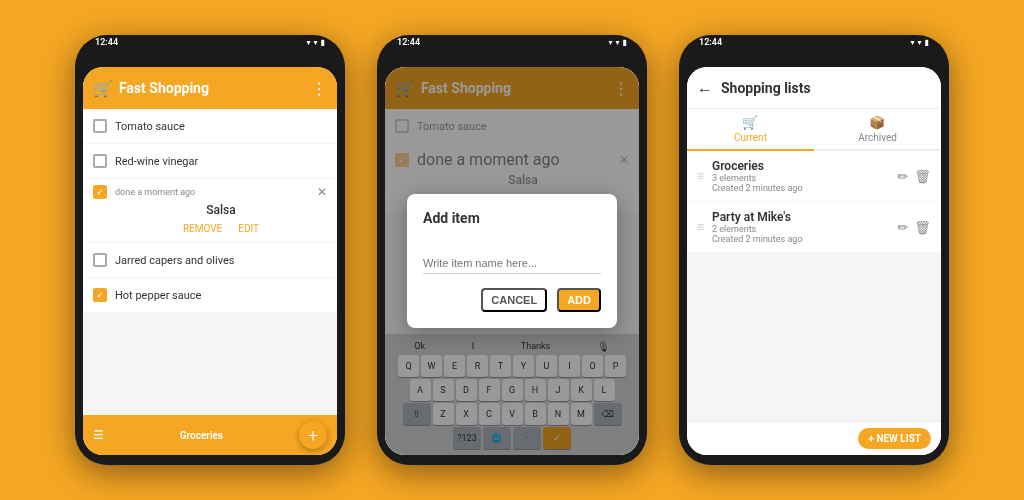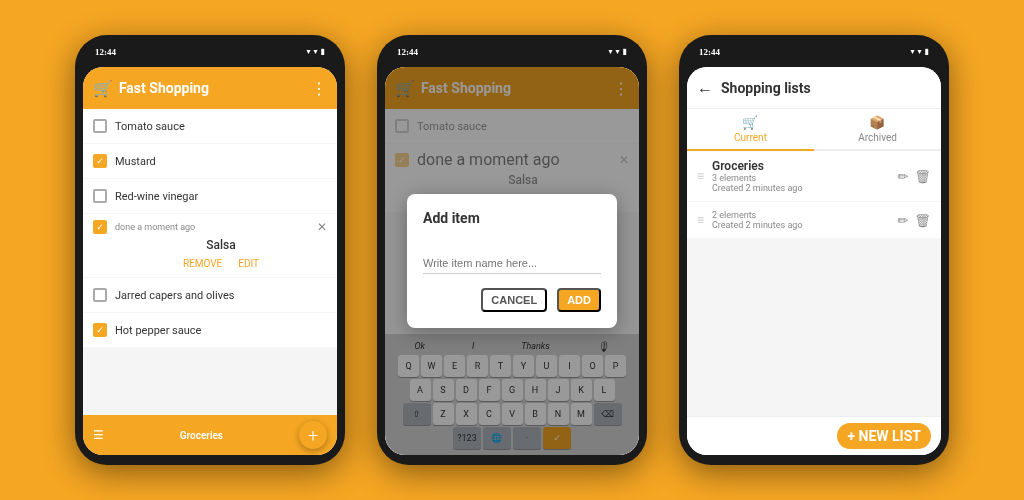--- a/index.html
+++ b/index.html
@@ -22,25 +22,24 @@
       background: #1a1a1a;
       border-radius: 32px;
       padding: 10px 8px;
       display: flex;
       flex-direction: column;
       box-shadow: 0 8px 32px rgba(0,0,0,0.45);
       position: relative;
     }
     .phone-notch {
       display: flex;
-      align-items: flex-start;
+      align-items: flex-end;
       justify-content: space-between;
       padding: 2px 12px 20px 12px;
       height: 20px;
-      font-family: Liberation Serif, serif;
     }
     .phone-notch .time {
       color: #fff;
       font-size: 9px;
       font-weight: 600;
     }
     .phone-notch .icons {
       display: flex;
       gap: 3px;
       align-items: center;
@@ -256,21 +255,20 @@
     }
     .keyboard .suggestions {
       display: flex;
       justify-content: space-around;
       padding: 3px 4px;
       background: #d4d4d4;
     }
     .keyboard .suggestions span {
       font-size: 9px;
       color: #333;
-      font-style: italic;
     }
     .keyboard .suggestions .mic {
       font-size: 10px;
     }
     .kb-row {
       display: flex;
       justify-content: center;
       gap: 2px;
       margin-bottom: 2px;
     }
@@ -391,21 +389,21 @@
       background: #fff;
       border-top: 1px solid #eee;
     }
     .new-list-btn {
       display: flex;
       align-items: center;
       background: #F5A623;
       color: #fff;
       border-radius: 20px;
       padding: 5px 10px;
-      font-size: 14px;
+      font-size: 10px;
       font-weight: 700;
       gap: 4px;
     }
   </style>
 </head>
 <body>
 
 <div class="phone">
   <div class="phone-notch">
     <span class="time">12:44</span>
@@ -421,24 +419,20 @@
       <span class="app-title">Fast Shopping</span>
       <span class="menu-icon">⋮</span>
     </div>
     <div class="list-container">
 
       <div class="list-item">
         <div class="checkbox"></div>
         <span class="item-label">Tomato sauce</span>
       </div>
 
-      <div class="list-item">
-        <div class="checkbox checked"></div>
-        <span class="item-label">Mustard</span>
-      </div>
 
 
       <div class="list-item">
         <div class="checkbox"></div>
         <span class="item-label">Red-wine vinegar</span>
       </div>
 
       <div class="list-item expanded">
         <div class="top-row">
           <div class="checkbox checked"></div>
@@ -601,20 +595,21 @@
           <div class="entry-meta">Created 2 minutes ago</div>
         </div>
         <div class="entry-actions">
           <span>✏</span>
           <span>🗑</span>
         </div>
       </div>
       <div class="list-entry">
         <span class="drag-icon">≡</span>
         <div class="entry-info">
+          <div class="entry-title">Party at Mike's</div>
           <div class="entry-meta">2 elements</div>
           <div class="entry-meta">Created 2 minutes ago</div>
         </div>
         <div class="entry-actions">
           <span>✏</span>
           <span>🗑</span>
         </div>
       </div>
     </div>
     <div class="bottom-bar-3">

